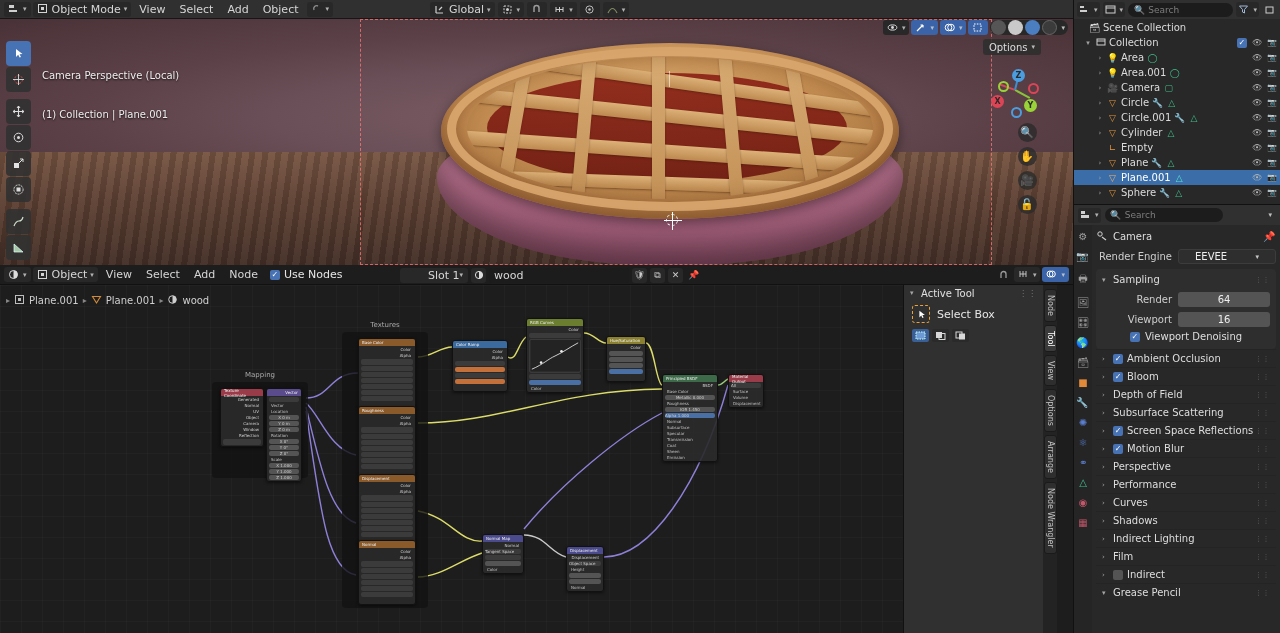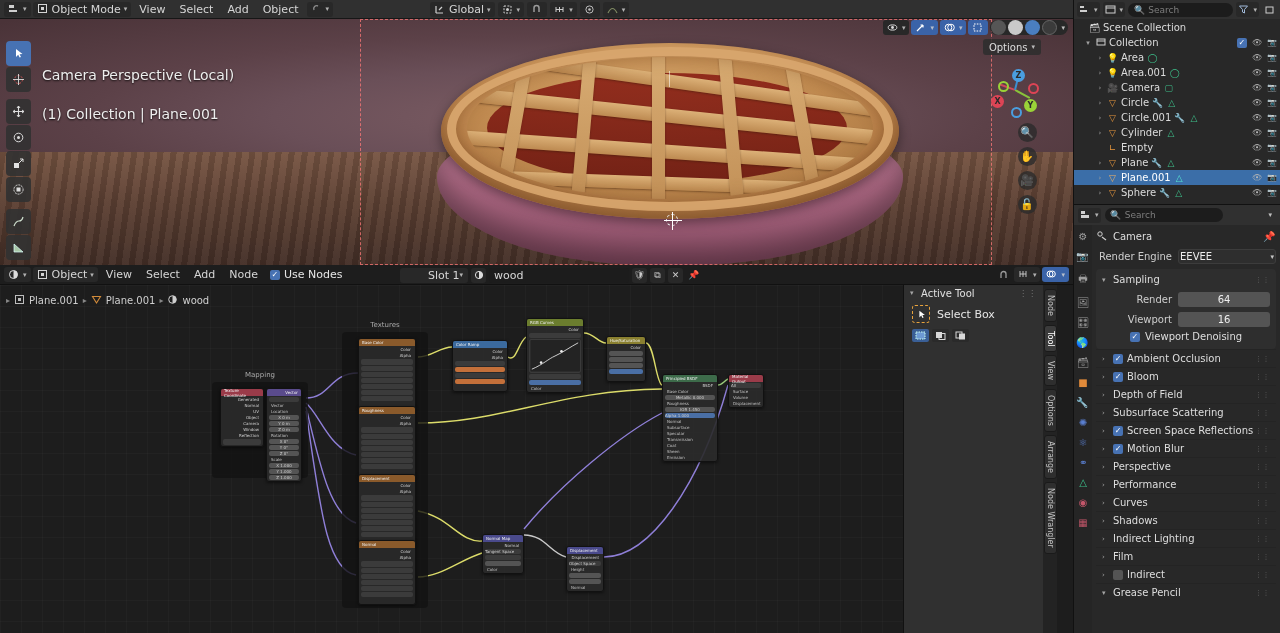--- a/index.html
+++ b/index.html
@@ -46,21 +46,21 @@
   }
   .vp-floor::after {
     content: ""; position: absolute; inset: 0;
     background: repeating-linear-gradient(98deg, rgba(0,0,0,.13) 0 6px, rgba(255,255,255,.035) 6px 13px);
   }
   .cam-border {
     position: absolute; left: 360px; top: 0px; width: 632px; height: 246px;
     border: 1px dashed rgba(255,120,120,.75); pointer-events: none;
   }
   .vp-text {
-    position: absolute; left: 42px; top: 24px; font-size: 14px; line-height: 13px;
+    position: absolute; left: 42px; top: 24px; font-size: 10px; line-height: 13px;
     color: #eee; text-shadow: 0 1px 2px rgba(0,0,0,.85); white-space: pre;
   }
   
   .pie-wrap { position: absolute; left: 437px; top: 24px; width: 466px; height: 222px; }
   .pie-dish {
     position: absolute; left: 0; bottom: 0; width: 466px; height: 152px;
     border-radius: 50% 50% 46% 46% / 42% 42% 58% 58%;
     background: linear-gradient(#c98ba4 0%, #bb7a94 18%, #a96680 48%, #8d4f68 100%);
     box-shadow: inset 0 -16px 26px rgba(0,0,0,.35);
   }
@@ -255,21 +255,21 @@
     padding-top: 6px; gap: 9px;
   }
   .ptab { font-size: 10px; color: #9e9e9e; }
   .ptab.on { color: #e8e8e8; }
   .prop-main { flex: 1; padding: 3px 4px 0 4px; overflow: hidden; }
   .prop-breadcrumb { display: flex; align-items: center; gap: 5px; height: 17px; font-size: 10px; color: #ddd; }
   .prop-row { display: flex; align-items: center; gap: 6px; height: 17px; margin-top: 3px; }
   .prop-label { width: 76px; text-align: right; font-size: 10px; color: #cdcdcd; }
   .prop-value {
     flex: 1; height: 15px; background: #545454; border-radius: 3px;
-    display: flex; align-items: center; padding: 0 1px; font-size: 10px; color: #eee;
+    display: flex; align-items: center; padding: 0 16px; font-size: 10px; color: #eee;
   }
   .prop-value.center { justify-content: center; }
   .panel-box { background: #2e2e2e; border-radius: 4px; margin-top: 4px; padding: 2px 0 4px 0; }
   .panel-row {
     display: flex; align-items: center; gap: 4px; height: 17px; padding: 0 6px;
     font-size: 10px; color: #dedede; position: relative;
   }
   .arrow { color: #a5a5a5; font-size: 7px; width: 7px; }
   .dots { position: absolute; right: 6px; color: #666; font-size: 7px; letter-spacing: .5px; }
   .closed-row {

